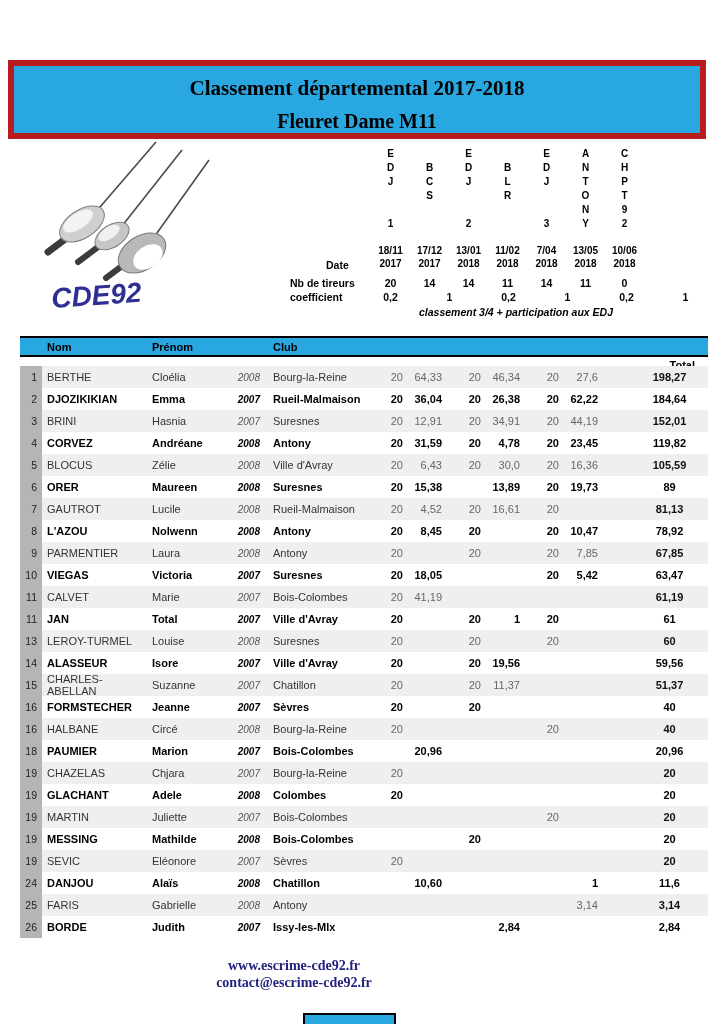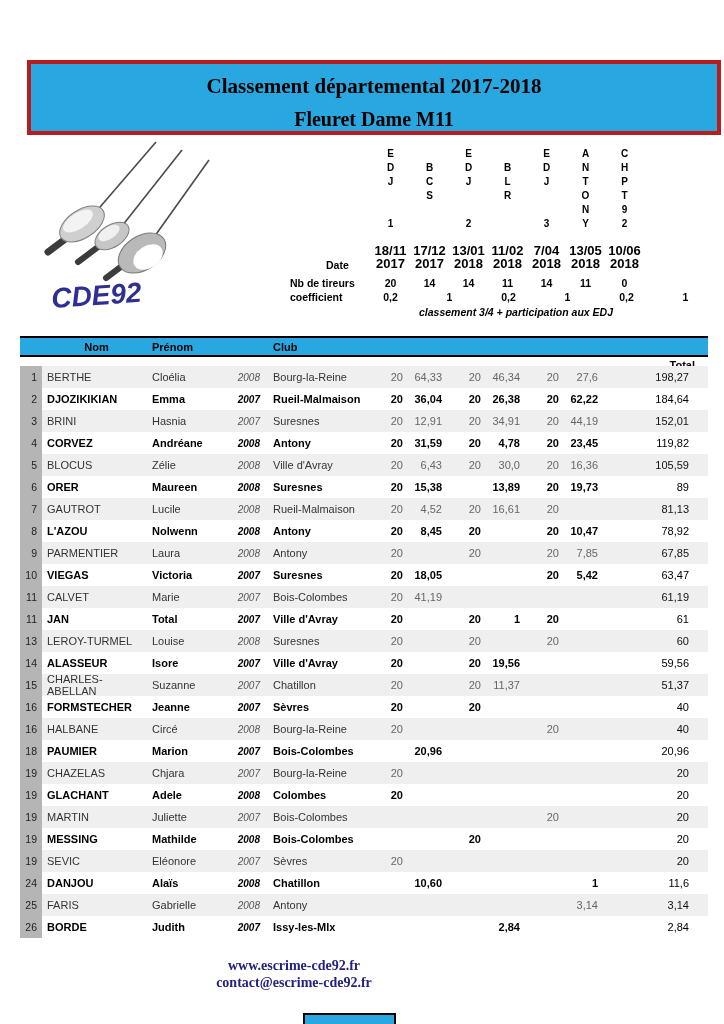--- a/index.html
+++ b/index.html
@@ -1,70 +1,70 @@
 <!DOCTYPE html>
 <html><head>
 <meta charset="utf-8">
 <style>
   html,body{margin:0;padding:0;background:#fff;}
   .page{position:relative;width:724px;height:1024px;background:#fff;overflow:hidden;
         font-family:"Liberation Sans",sans-serif;color:#000;}
 
   
-  .title-box{position:absolute;left:27px;top:60px;width:686px;height:67px;
-             background:#29a7e0;border:4px solid #b91c1c;text-align:center;
+  .title-box{position:absolute;left:8px;top:60px;width:686px;height:67px;
+             background:#29a7e0;border:6px solid #b91c1c;text-align:center;
              font-family:"Liberation Serif",serif;font-weight:bold;}
   .title-line1{margin-top:10px;font-size:21px;}
   .title-line2{margin-top:9px;font-size:20px;}
 
   
   .logo{position:absolute;left:28px;top:140px;}
 
   
   .vrow,.daterow,.metarow{position:absolute;left:371px;display:flex;}
   .vrow{top:147px;}
   .vcell{width:39px;text-align:center;font-weight:bold;font-size:10px;line-height:14px;white-space:pre-line;}
   .daterow{top:244px;}
-  .dcell{width:39px;text-align:center;font-weight:bold;font-size:13px;line-height:13px;white-space:pre-line;}
+  .dcell{width:39px;text-align:center;font-weight:bold;font-size:10px;line-height:13px;white-space:pre-line;}
   .metarow.tireurs{top:277px;}
   .metarow.coeffs{top:291px;gap:20px;}
   .ncell{width:39px;text-align:center;font-weight:bold;font-size:10.5px;}
   .mlabel{position:absolute;left:290px;font-weight:bold;font-size:10.5px;}
   .mlabel.date{top:259px;padding-left:36px;}
   .mlabel.tireurs{top:277px;}
   .mlabel.coeff{top:291px;}
   .note{position:absolute;left:371px;top:306px;width:290px;text-align:center;
         font-weight:bold;font-style:italic;font-size:10.5px;}
 
   
   .thead{position:absolute;left:20px;top:336px;width:688px;height:21px;background:#29a7e0;
          border-top:2px solid #000;border-bottom:2px solid #000;box-sizing:border-box;
          display:flex;align-items:center;font-weight:bold;font-size:11px;}
   .h-rank{width:22px;}
-  .h-nom{width:104px;padding-left:5px;box-sizing:border-box;text-align:center;}
+  .h-nom{width:104px;padding-left:5px;box-sizing:border-box;}
   .h-pre{width:84px;padding-left:6px;box-sizing:border-box;}
   .h-an{width:36px;}
   .h-club{width:105px;padding-left:7px;box-sizing:border-box;}
   .h-vals{width:273px;}
   .h-total{flex:1;text-align:right;padding-right:13px;box-sizing:border-box;margin-top:36px;}
 
   .rows{position:absolute;left:20px;top:366px;width:688px;}
   .row{display:flex;height:22px;align-items:center;font-size:11px;}
   .row.shade{background:#efefef;}
   .c-rank{width:22px;align-self:stretch;background:#b5b5b5;display:flex;align-items:center;
           justify-content:flex-end;padding-right:5px;box-sizing:border-box;
           color:#222;font-size:10.5px;}
   .c-nom{width:104px;padding-left:5px;box-sizing:border-box;color:#333;}
   .c-pre{width:84px;padding-left:6px;box-sizing:border-box;color:#333;}
   .c-an{width:36px;text-align:right;padding-right:6px;box-sizing:border-box;
         font-style:italic;font-size:10px;color:#555;}
   .c-club{width:105px;padding-left:7px;box-sizing:border-box;color:#333;}
   .c-val{width:39px;text-align:right;padding-right:7px;box-sizing:border-box;color:#666;}
-  .c-total{flex:1;text-align:right;padding-right:19px;box-sizing:border-box;
-           font-weight:normal;color:#111;}
+  .c-total{flex:1;text-align:center;padding-right:13px;box-sizing:border-box;
+           font-weight:bold;color:#111;}
   .row.bold .c-nom,.row.bold .c-pre,.row.bold .c-club,
   .row.bold .c-an,.row.bold .c-val{font-weight:bold;color:#000;}
   .row.bold .c-total{color:#000;}
 
   
   .footer{position:absolute;left:0;top:957px;width:588px;text-align:center;
           font-family:"Liberation Serif",serif;font-weight:bold;font-size:14px;
           color:#23237f;line-height:17px;}
   .footer a{color:#23237f;text-decoration:none;}
   .bottom-bar{position:absolute;left:303px;top:1013px;width:93px;height:16px;

